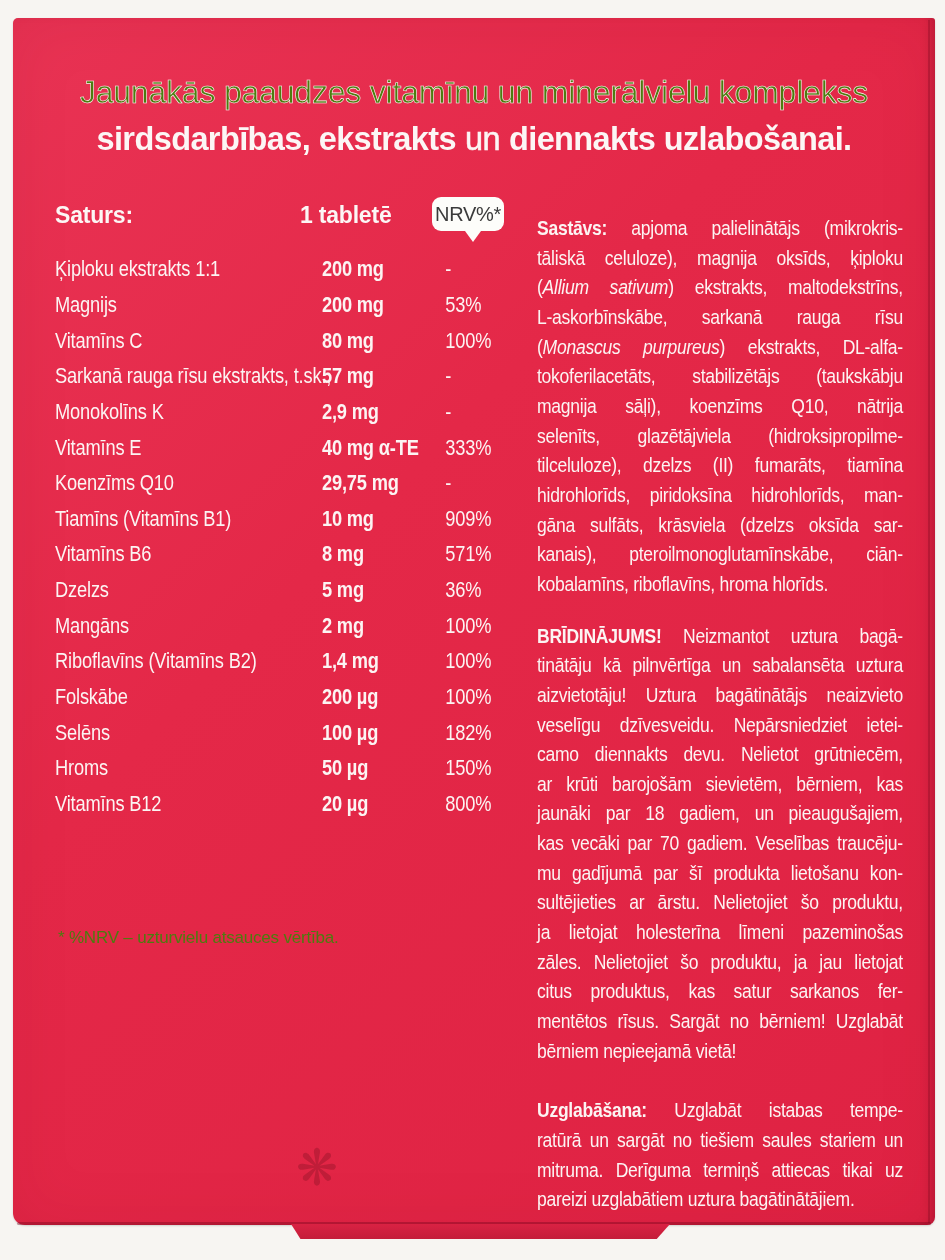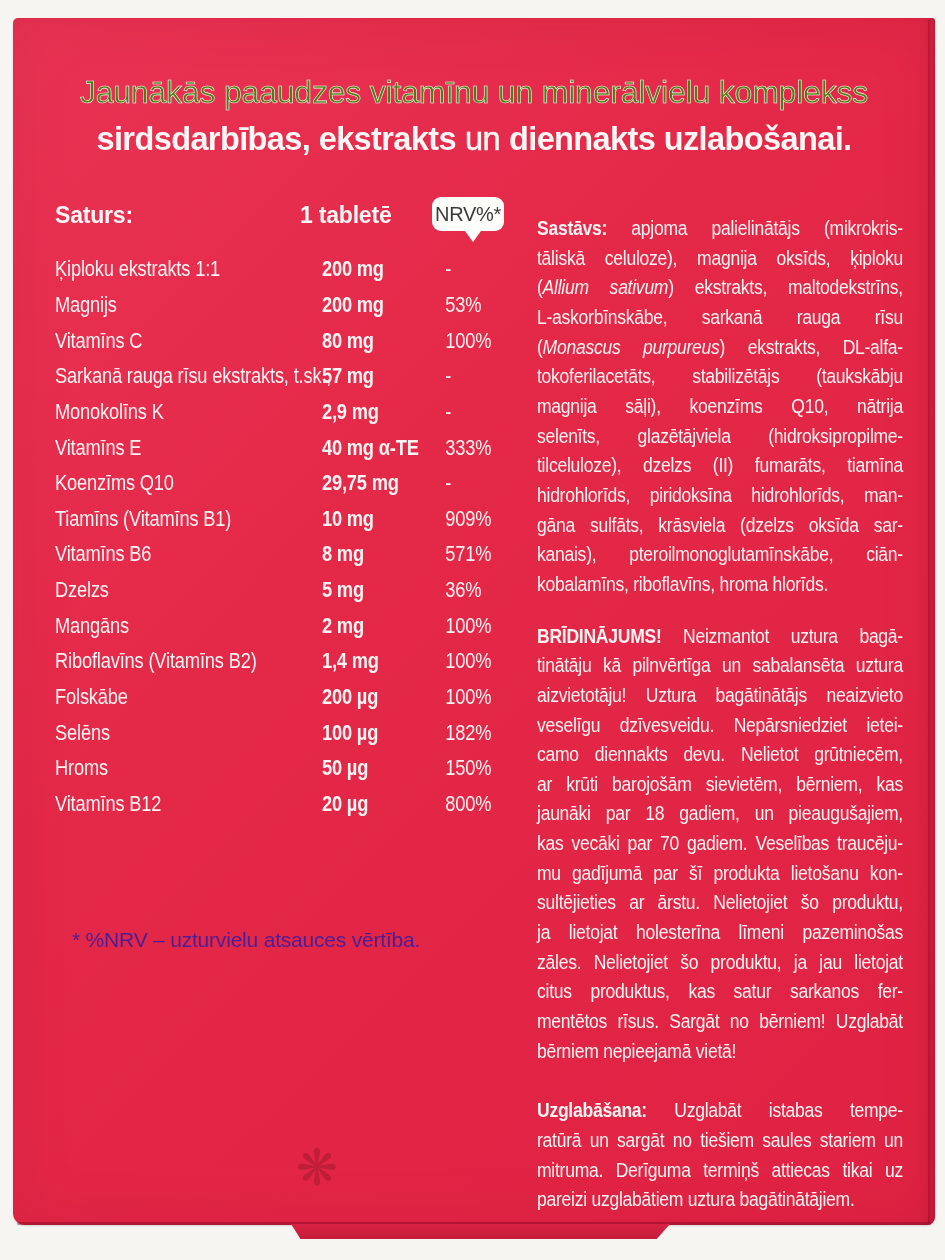--- a/index.html
+++ b/index.html
@@ -42,21 +42,21 @@
     font-size:20px;line-height:34px;text-align:center;letter-spacing:-.3px;
   }
   .badge::after{
     content:"";position:absolute;left:50%;top:100%;margin-left:-3px;
     border:8px solid transparent;border-top:11px solid #fdfdfa;border-bottom:0;
   }
   .rows{position:absolute;left:55px;top:252px;width:530px;transform:scaleX(.85);transform-origin:left top;}
   .trow{display:grid;grid-template-columns:314px 145px 1fr;height:35.65px;align-items:center;
         color:#fcf4f3;font-size:21.5px;letter-spacing:-.2px;white-space:nowrap;}
   .tamount{font-weight:bold;}
-  .footnote{position:absolute;left:72px;top:928px;color:#4c1d95;font-size:21px;letter-spacing:-.2px;}
+  .footnote{position:absolute;left:58px;top:928px;color:#4d7c0f;font-size:17px;letter-spacing:-.2px;}
   .rcol{position:absolute;left:537px;top:213px;width:428px;transform:scaleX(.855);transform-origin:left top;
         color:#fcf4f3;font-size:20.5px;letter-spacing:-.3px;}
   .para{margin:0;}
   .para + .para{margin-top:22px;}
   .para.storage{margin-top:30px;}
   .pline{line-height:29.65px;text-align:justify;text-align-last:justify;white-space:normal;}
   .para .pline:last-child{text-align-last:left;}
   .pline b{font-weight:bold;}
   .pline i{font-style:italic;}
   .wm{position:absolute;left:296px;top:1143px;z-index:12;white-space:nowrap;

